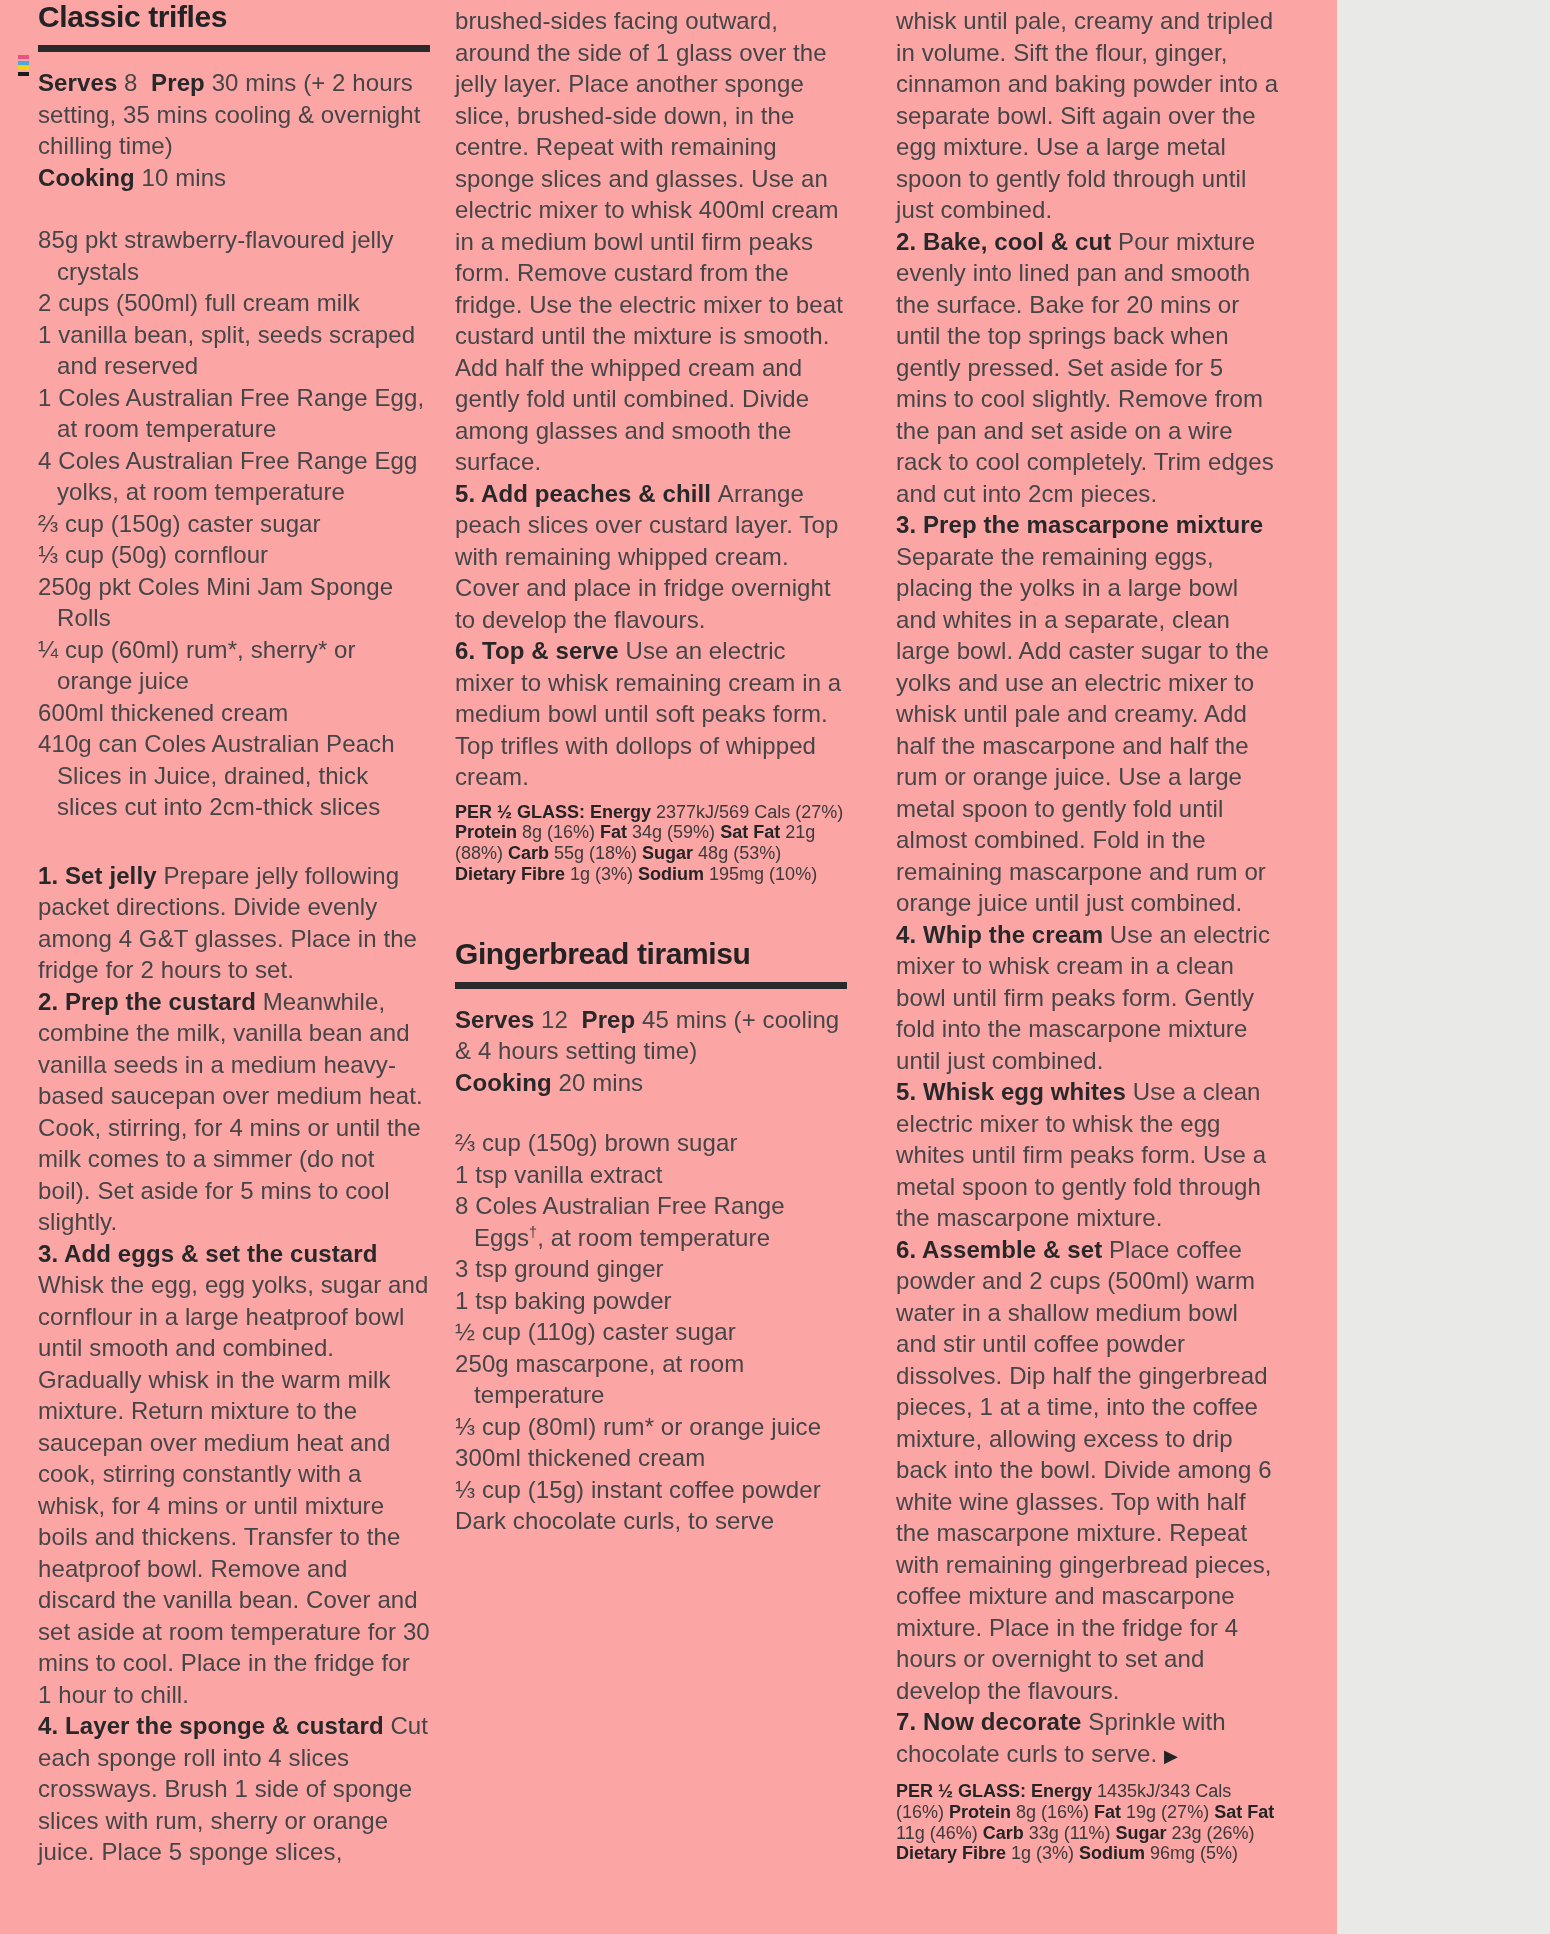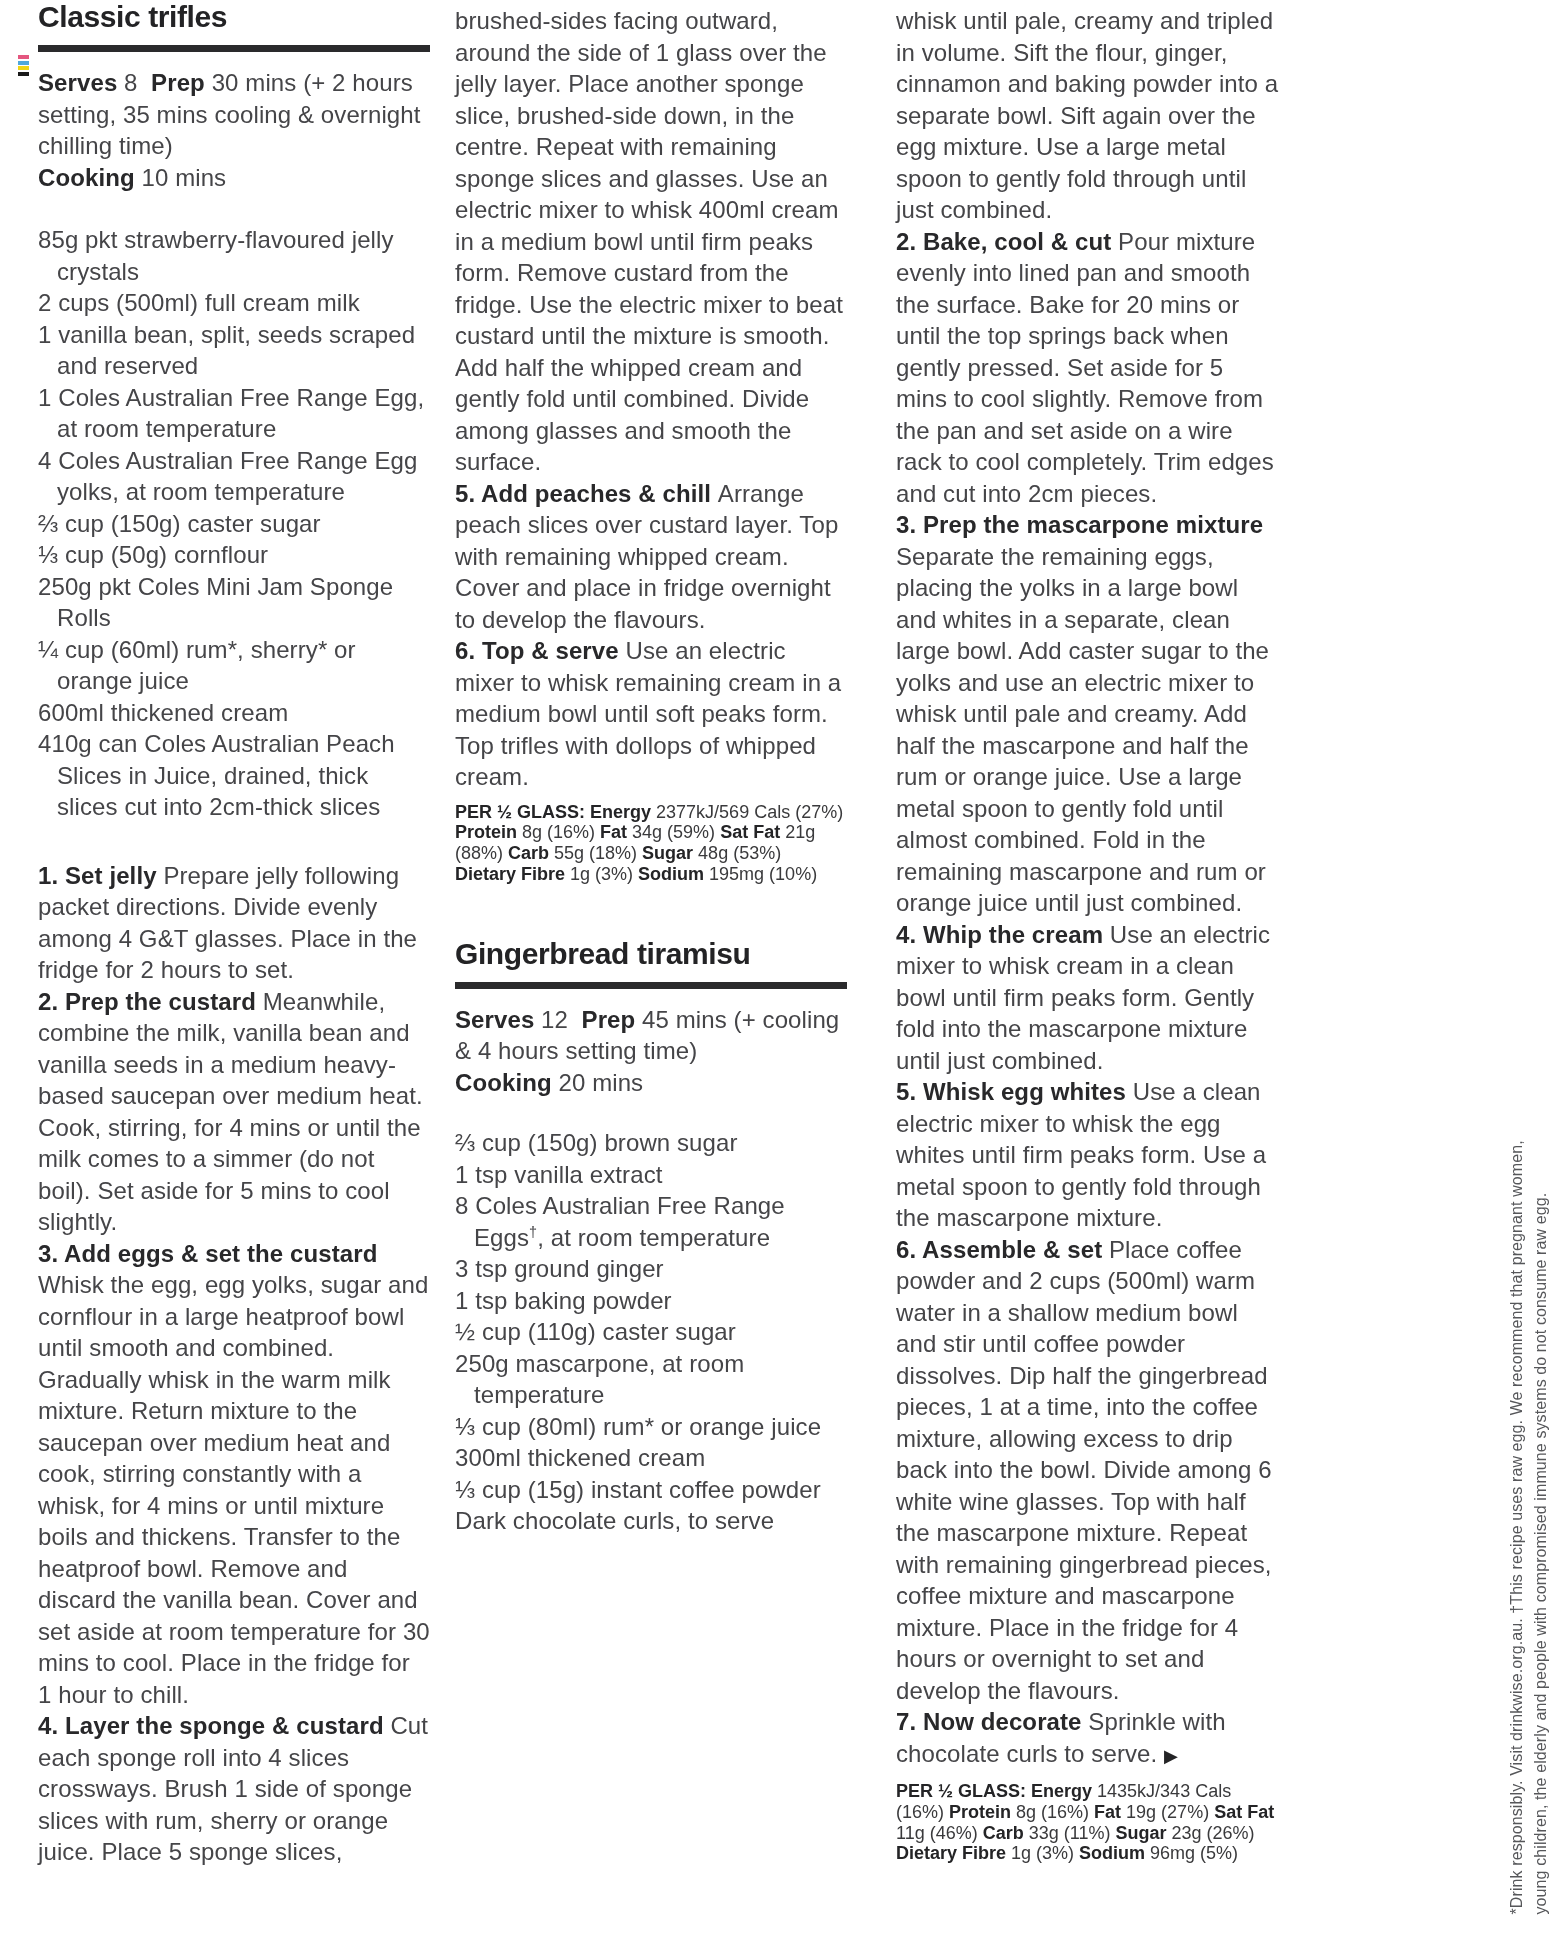--- a/index.html
+++ b/index.html
@@ -1,19 +1,19 @@
 <!DOCTYPE html>
 <html><head>
 <meta charset="utf-8">
 <style>
   html,body{margin:0;padding:0;background:#e9e9e7;}
   .page{
     position:relative;
-    width:1550px;height:1934px;
-    background:#ffffff;
+    width:1337px;height:1934px;
+    background:#fca5a5;
     overflow:hidden;
     font-family:"Liberation Sans", sans-serif;
   }
   .col{
     position:absolute;
     font-size:24px;
     line-height:31.5px;
     color:#454548;
     letter-spacing:0.1px;
   }

